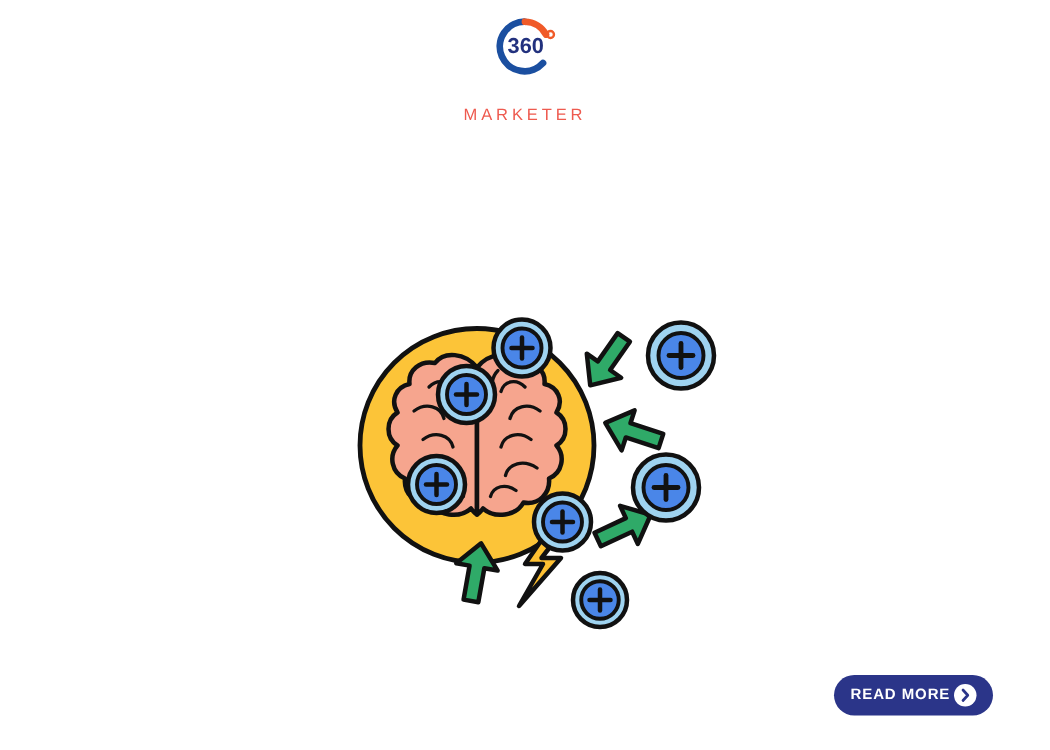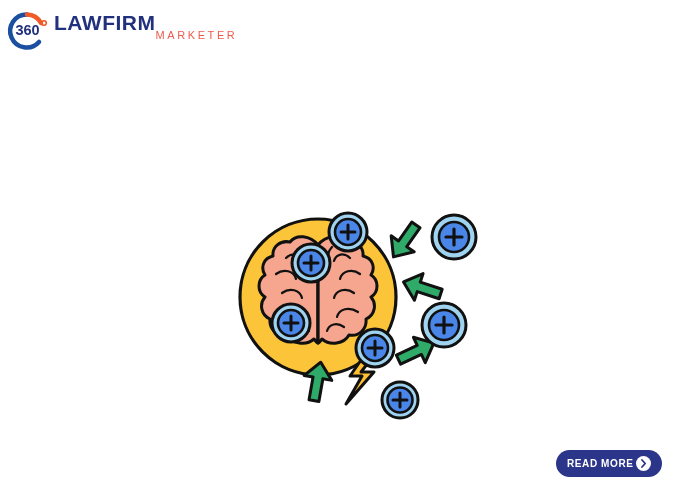--- a/index.html
+++ b/index.html
@@ -8,21 +8,21 @@
     background:#ffffff;
     font-family:"Liberation Sans","DejaVu Sans",sans-serif;
     overflow:hidden;
     position:relative;
   }
   .stage{position:relative;width:700px;height:500px;}
 
   
   .logo{
     position:absolute;left:0;top:10px;width:700px;
-    display:flex;flex-direction:row;
+    display:flex;flex-direction:column;align-items:center;
   }
   .logo-mark{width:54px;height:42px;display:block;}
   .logo-word{
     font-size:21px;font-weight:bold;letter-spacing:0.5px;
     color:#22317e;line-height:1;margin-top:2px;
     font-family:"Liberation Sans","DejaVu Sans",sans-serif;
   }
   .logo-sub{
     font-size:11px;font-weight:normal;letter-spacing:2.6px;
     color:#ee5a4f;line-height:1;margin-top:20px;
@@ -75,21 +75,20 @@
 
         <path d="M 54 9 A 33 33 0 1 0 78 64" fill="none" stroke="#1b4fa0" stroke-width="9" stroke-linecap="round"></path>
         <path d="M 54 9 A 33 33 0 0 1 82 26" fill="none" stroke="#f05a28" stroke-width="9" stroke-linecap="round"></path>
 
         <text x="55" y="50" text-anchor="middle" font-family="Liberation Sans, DejaVu Sans, sans-serif" font-size="29" font-weight="bold" fill="#22317e">360</text>
 
         <circle cx="88" cy="26" r="4.6" fill="none" stroke="#f05a28" stroke-width="3.2"></circle>
       </svg>
     </span>
 
-    <div class="logo-word">LAWFIRM</div>
     <div class="logo-sub">MARKETER</div>
   </div>
 
 
   <div class="art">
     <svg viewBox="0 0 270 230" xmlns="http://www.w3.org/2000/svg">
       <g stroke="#111111" stroke-linejoin="round" stroke-linecap="round">
 
         <circle cx="88" cy="97" r="78" fill="#fcc438" stroke-width="3.2"></circle>
 

